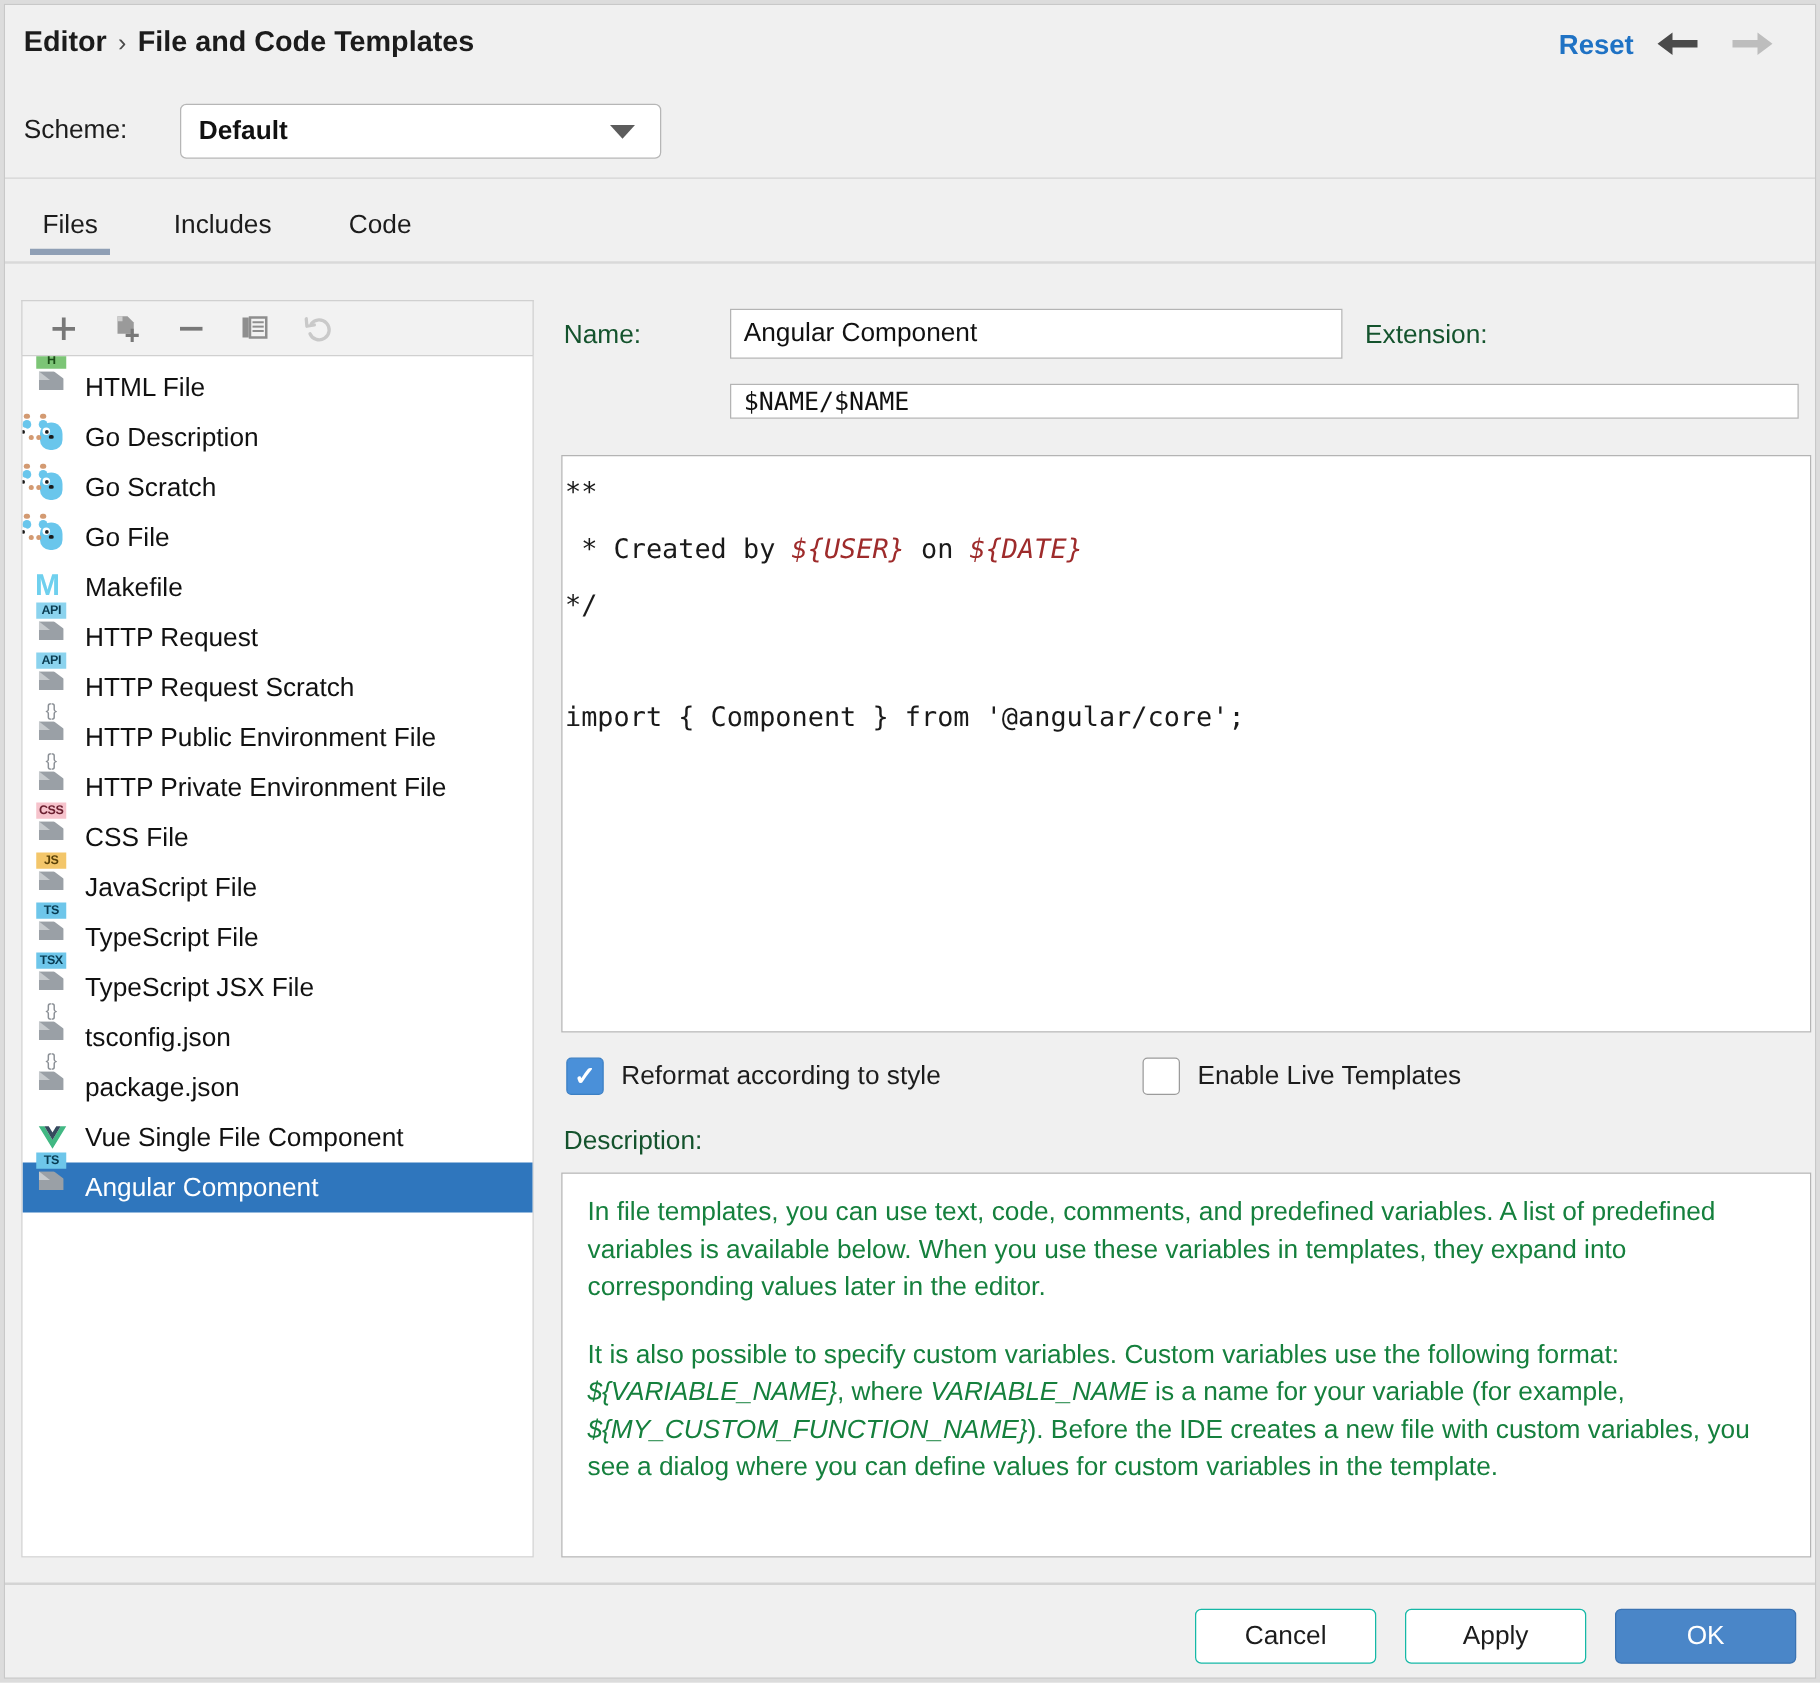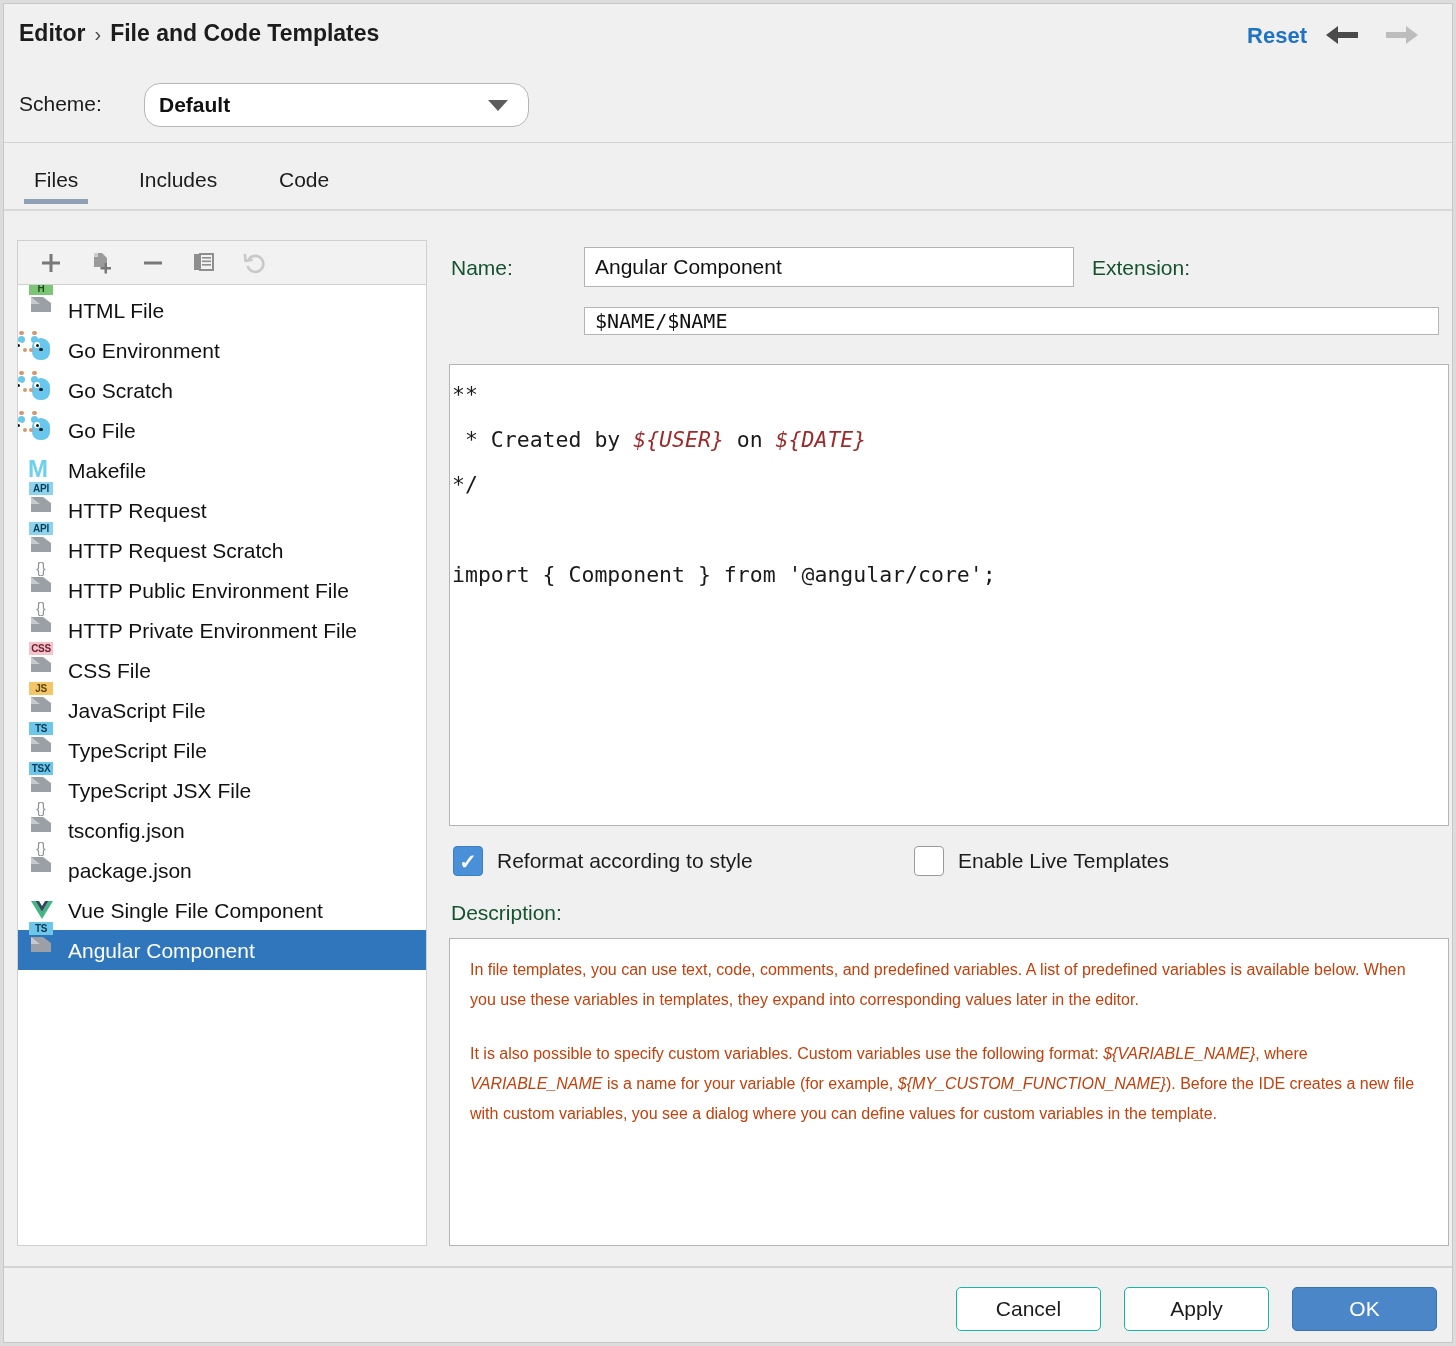--- a/index.html
+++ b/index.html
@@ -39,21 +39,21 @@
   
   .scheme-label {
     position:absolute; left:15px; top:88px;
     font-size:21px; color:#1c1c1c;
   }
   .scheme-combo {
     position:absolute; left:140px; top:79px;
     width:385px; height:44px;
     background:#ffffff;
     border:1px solid #b6b6b6;
-    border-radius:16px;
+    border-radius:5px;
     display:flex; align-items:center;
     cursor:pointer;
   }
   .scheme-combo .val {
     font-size:21px; font-weight:bold; color:#111; padding-left:14px; flex:1;
   }
   .scheme-combo .caret {
     width:0;height:0;border-left:10px solid transparent;border-right:10px solid transparent;
     border-top:11px solid #5c5c5c; margin-right:20px;
   }
@@ -188,21 +188,21 @@
   .cbox.off { background:#ffffff; border:1px solid #9b9b9b; }
   .cbox .chk { color:#fff; font-size:21px; line-height:1; font-weight:bold; }
   .cblabel { font-size:21px; color:#1c1c1c; margin-left:14px; white-space:nowrap; }
 
   .desc-box {
     position:absolute; left:445px; top:934px; width:1000px; height:308px;
     background:#ffffff; border:1px solid #b4b4b4;
     padding:16px 20px; overflow:hidden;
   }
   .desc-p {
-    font-size:16px; line-height:30px; color:#c2410c; margin:0 0 24px 0;
+    font-size:21px; line-height:30px; color:#15803d; margin:0 0 24px 0;
   }
   .desc-p:last-child { margin-bottom:0; }
   .desc-p i { font-style:italic; }
 
   
   .footer-hr { position:absolute; left:0; top:1262px; width:100%; height:2px; background:#d4d4d4; }
   .btn {
     position:absolute; height:44px; border-radius:5px;
     font-size:21px; display:flex; align-items:center; justify-content:center;
     cursor:pointer; white-space:nowrap;
@@ -301,21 +301,21 @@
         <span class="li-icon">
           <span class="fic"><span class="sheet"></span><span class="fold"></span><span class="badge h">H</span></span>
         </span>
         <span class="li-label">HTML File</span>
       </div>
 
       <div class="list-item">
         <span class="li-icon">
           <span class="gopher"><span class="ear-l"></span><span class="ear-r"></span><span class="body"></span><span class="eye-l"></span><span class="eye-r"></span><span class="pup-l"></span><span class="pup-r"></span><span class="nose"></span><span class="arm-l"></span><span class="arm-r"></span><span class="foot-l"></span><span class="foot-r"></span></span>
         </span>
-        <span class="li-label">Go Environment</span>
+        <span class="li-label">Go Description</span>
       </div>
 
       <div class="list-item">
         <span class="li-icon">
           <span class="gopher"><span class="ear-l"></span><span class="ear-r"></span><span class="body"></span><span class="eye-l"></span><span class="eye-r"></span><span class="pup-l"></span><span class="pup-r"></span><span class="nose"></span><span class="arm-l"></span><span class="arm-r"></span><span class="foot-l"></span><span class="foot-r"></span></span>
         </span>
         <span class="li-label">Go Scratch</span>
       </div>
 
       <div class="list-item">

